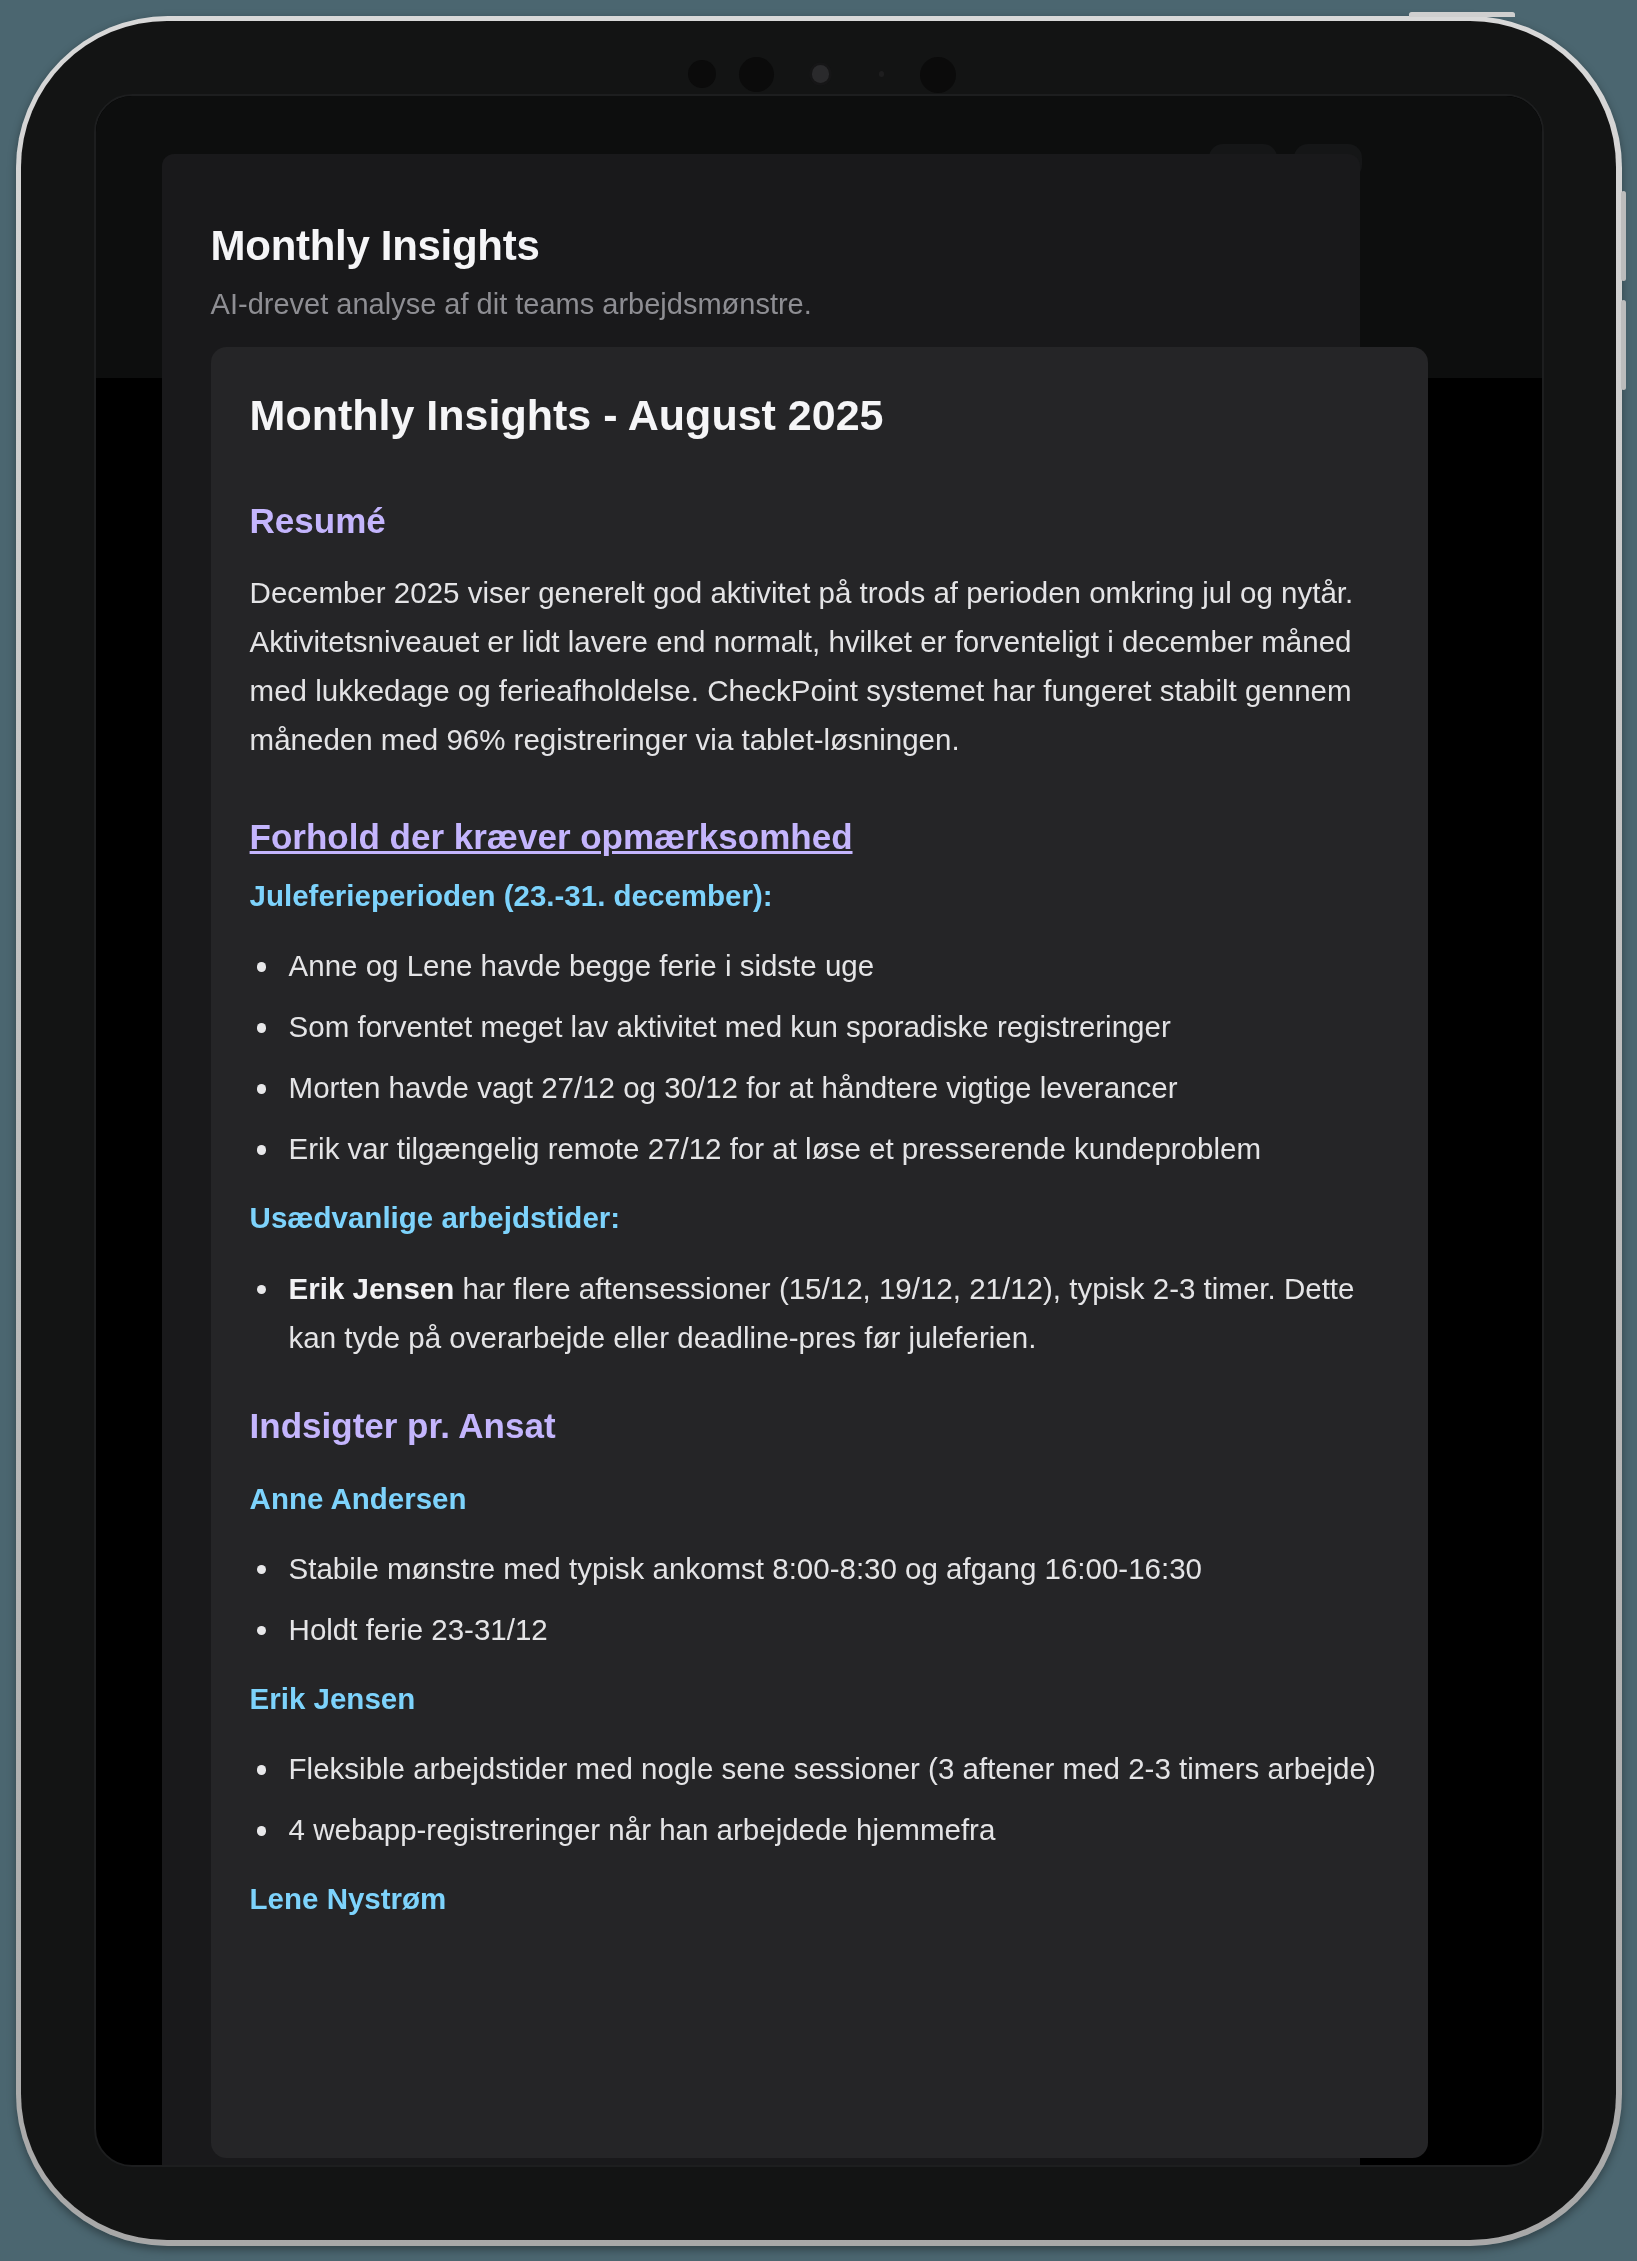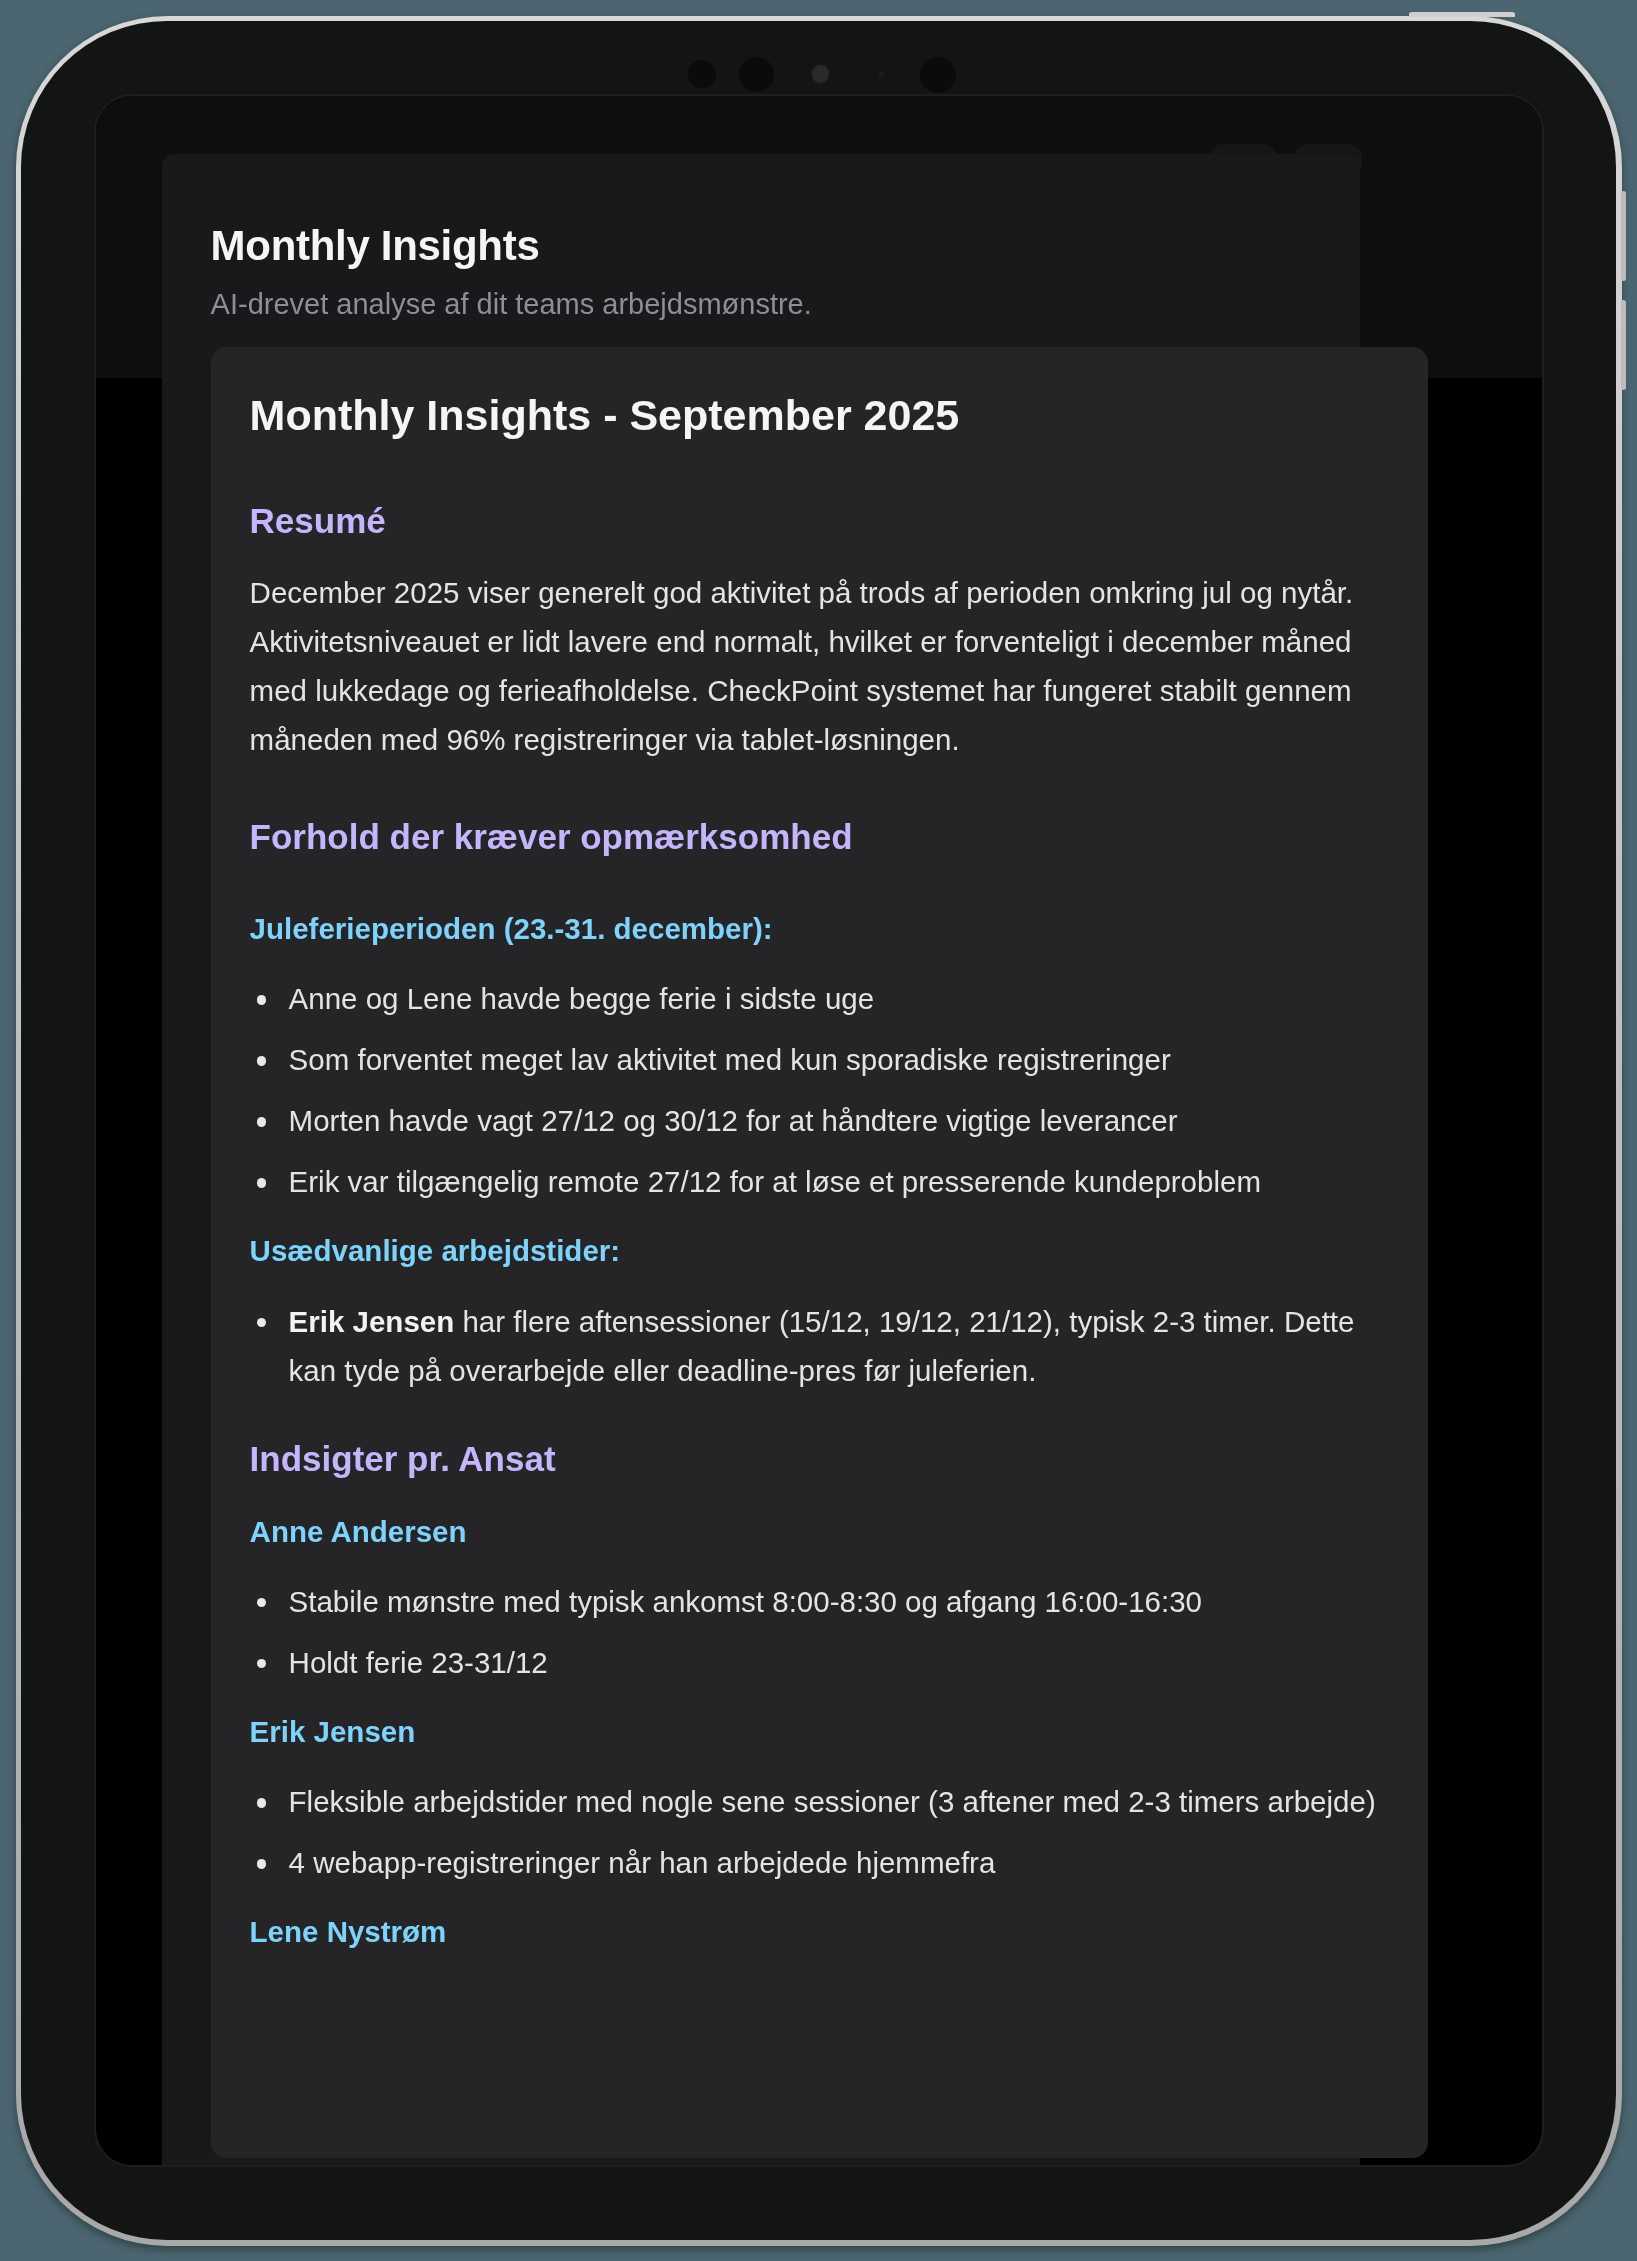--- a/index.html
+++ b/index.html
@@ -82,29 +82,29 @@
     <div class="screen-header">
       <div class="bg-pill" style="left:1113px;"></div>
       <div class="bg-pill" style="left:1198px;"></div>
     </div>
 
     <div class="modal">
       <h1 class="modal-title">Monthly Insights</h1>
       <p class="modal-subtitle">AI-drevet analyse af dit teams arbejdsmønstre.</p>
 
       <div class="card">
-        <h2 class="doc-h1">Monthly Insights - September 2025</h2>
+        <h2 class="doc-h1">Monthly Insights - August 2025</h2>
 
         <div class="section">
           <h3 class="doc-h2">Resumé</h3>
           <p class="doc-p">December 2025 viser generelt god aktivitet på trods af perioden omkring jul og nytår. Aktivitetsniveauet er lidt lavere end normalt, hvilket er forventeligt i december måned med lukkedage og ferieafholdelse. CheckPoint systemet har fungeret stabilt gennem måneden med 96% registreringer via tablet-løsningen.</p>
         </div>
 
         <div class="section">
-          <h3 class="doc-h2" style="margin-bottom:52px;">Forhold der kræver opmærksomhed</h3>
+          <h3 class="doc-h2" style="margin-bottom:19px;text-decoration:underline;">Forhold der kræver opmærksomhed</h3>
           <div class="doc-label">Juleferieperioden (23.-31. december):</div>
           <ul class="doc-ul">
             <li class="doc-li"><span class="bullet"></span><span>Anne og Lene havde begge ferie i sidste uge</span></li>
             <li class="doc-li"><span class="bullet"></span><span>Som forventet meget lav aktivitet med kun sporadiske registreringer</span></li>
             <li class="doc-li"><span class="bullet"></span><span>Morten havde vagt 27/12 og 30/12 for at håndtere vigtige leverancer</span></li>
             <li class="doc-li"><span class="bullet"></span><span>Erik var tilgængelig remote 27/12 for at løse et presserende kundeproblem</span></li>
           </ul>
           <div class="doc-label">Usædvanlige arbejdstider:</div>
           <ul class="doc-ul">
             <li class="doc-li" style="margin-bottom:0;"><span class="bullet"></span><span class="strong">Erik Jensen</span><span> har flere aftensessioner (15/12, 19/12, 21/12), typisk 2-3 timer. Dette kan tyde på overarbejde eller deadline-pres før juleferien.</span></li>

